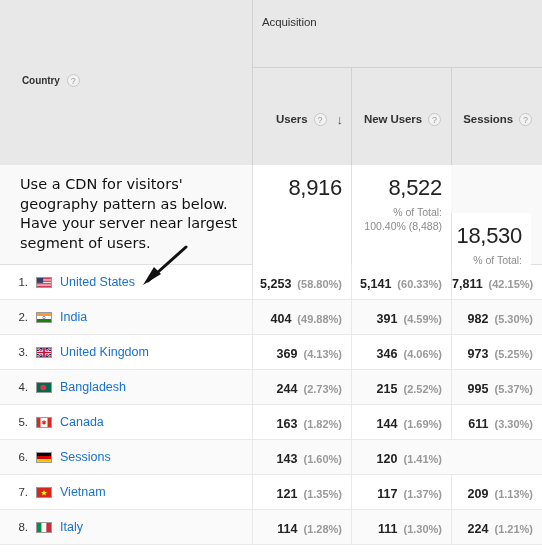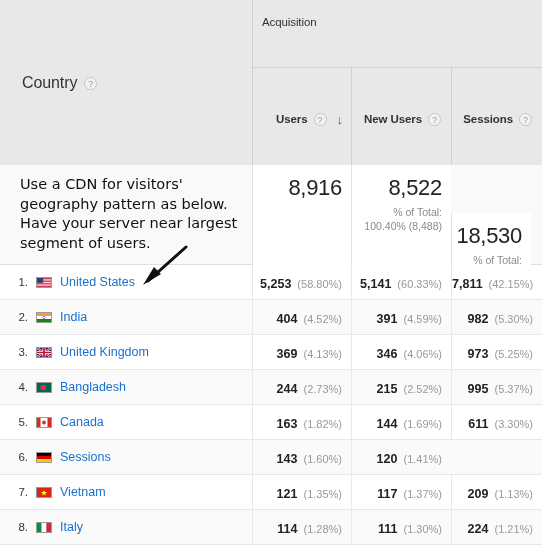--- a/index.html
+++ b/index.html
@@ -56,22 +56,22 @@
     width: 252px; height: 165px;
   }
   .dim-header-inner {
     position: absolute;
     left: 22px; top: 74px;
     display: flex;
     align-items: center;
     gap: 7px;
   }
   .dim-title {
-    font-size: 16px;
-    font-weight: normal;
+    font-size: 10px;
+    font-weight: bold;
     color: #333333;
     letter-spacing: -0.1px;
   }
 
   .help {
     display: inline-block;
     width: 13px; height: 13px;
     border-radius: 50%;
     background: #f2f2f2;
     border: 1px solid #c6c6c6;
@@ -233,21 +233,21 @@
 
   .val {
     font-size: 12.5px;
     font-weight: bold;
     color: #222222;
   }
   .pct {
     font-size: 11px;
     color: #999999;
     margin-left: 6px;
-    font-weight: normal;
+    font-weight: bold;
   }
 
   
   .annotation-arrow {
     position: absolute;
     left: 130px; top: 243px;
     width: 70px; height: 50px;
     pointer-events: none;
   }
 </style>
@@ -340,21 +340,21 @@
         <div class="rank">2.</div>
         <div class="flag">
           <svg viewBox="0 0 16 11" preserveAspectRatio="none">
             <rect width="16" height="3.67" fill="#ff9933"></rect>
             <rect y="3.67" width="16" height="3.66" fill="#fff"></rect>
             <rect y="7.33" width="16" height="3.67" fill="#138808"></rect>
             <circle cx="8" cy="5.5" r="1.4" fill="none" stroke="#000080" stroke-width="0.5"></circle>
           </svg>
         </div>
         <a class="country">India</a>
-        <div class="cell m0"><span class="val">404</span><span class="pct">(4.52%)</span></div>
+        <div class="cell m0"><span class="val">404</span><span class="pct">(49.88%)</span></div>
         <div class="cell m1"><span class="val">391</span><span class="pct">(4.59%)</span></div>
         <div class="cell m2"><span class="val">982</span><span class="pct">(5.30%)</span></div>
       </div>
       <div class="row odd">
         <div class="rank">3.</div>
         <div class="flag">
           <svg viewBox="0 0 16 11" preserveAspectRatio="none">
             <rect width="16" height="11" fill="#012169"></rect>
             <path d="M0,0 L16,11 M16,0 L0,11" stroke="#fff" stroke-width="2.4"></path>
             <path d="M0,0 L16,11 M16,0 L0,11" stroke="#c8102e" stroke-width="1.2"></path>

